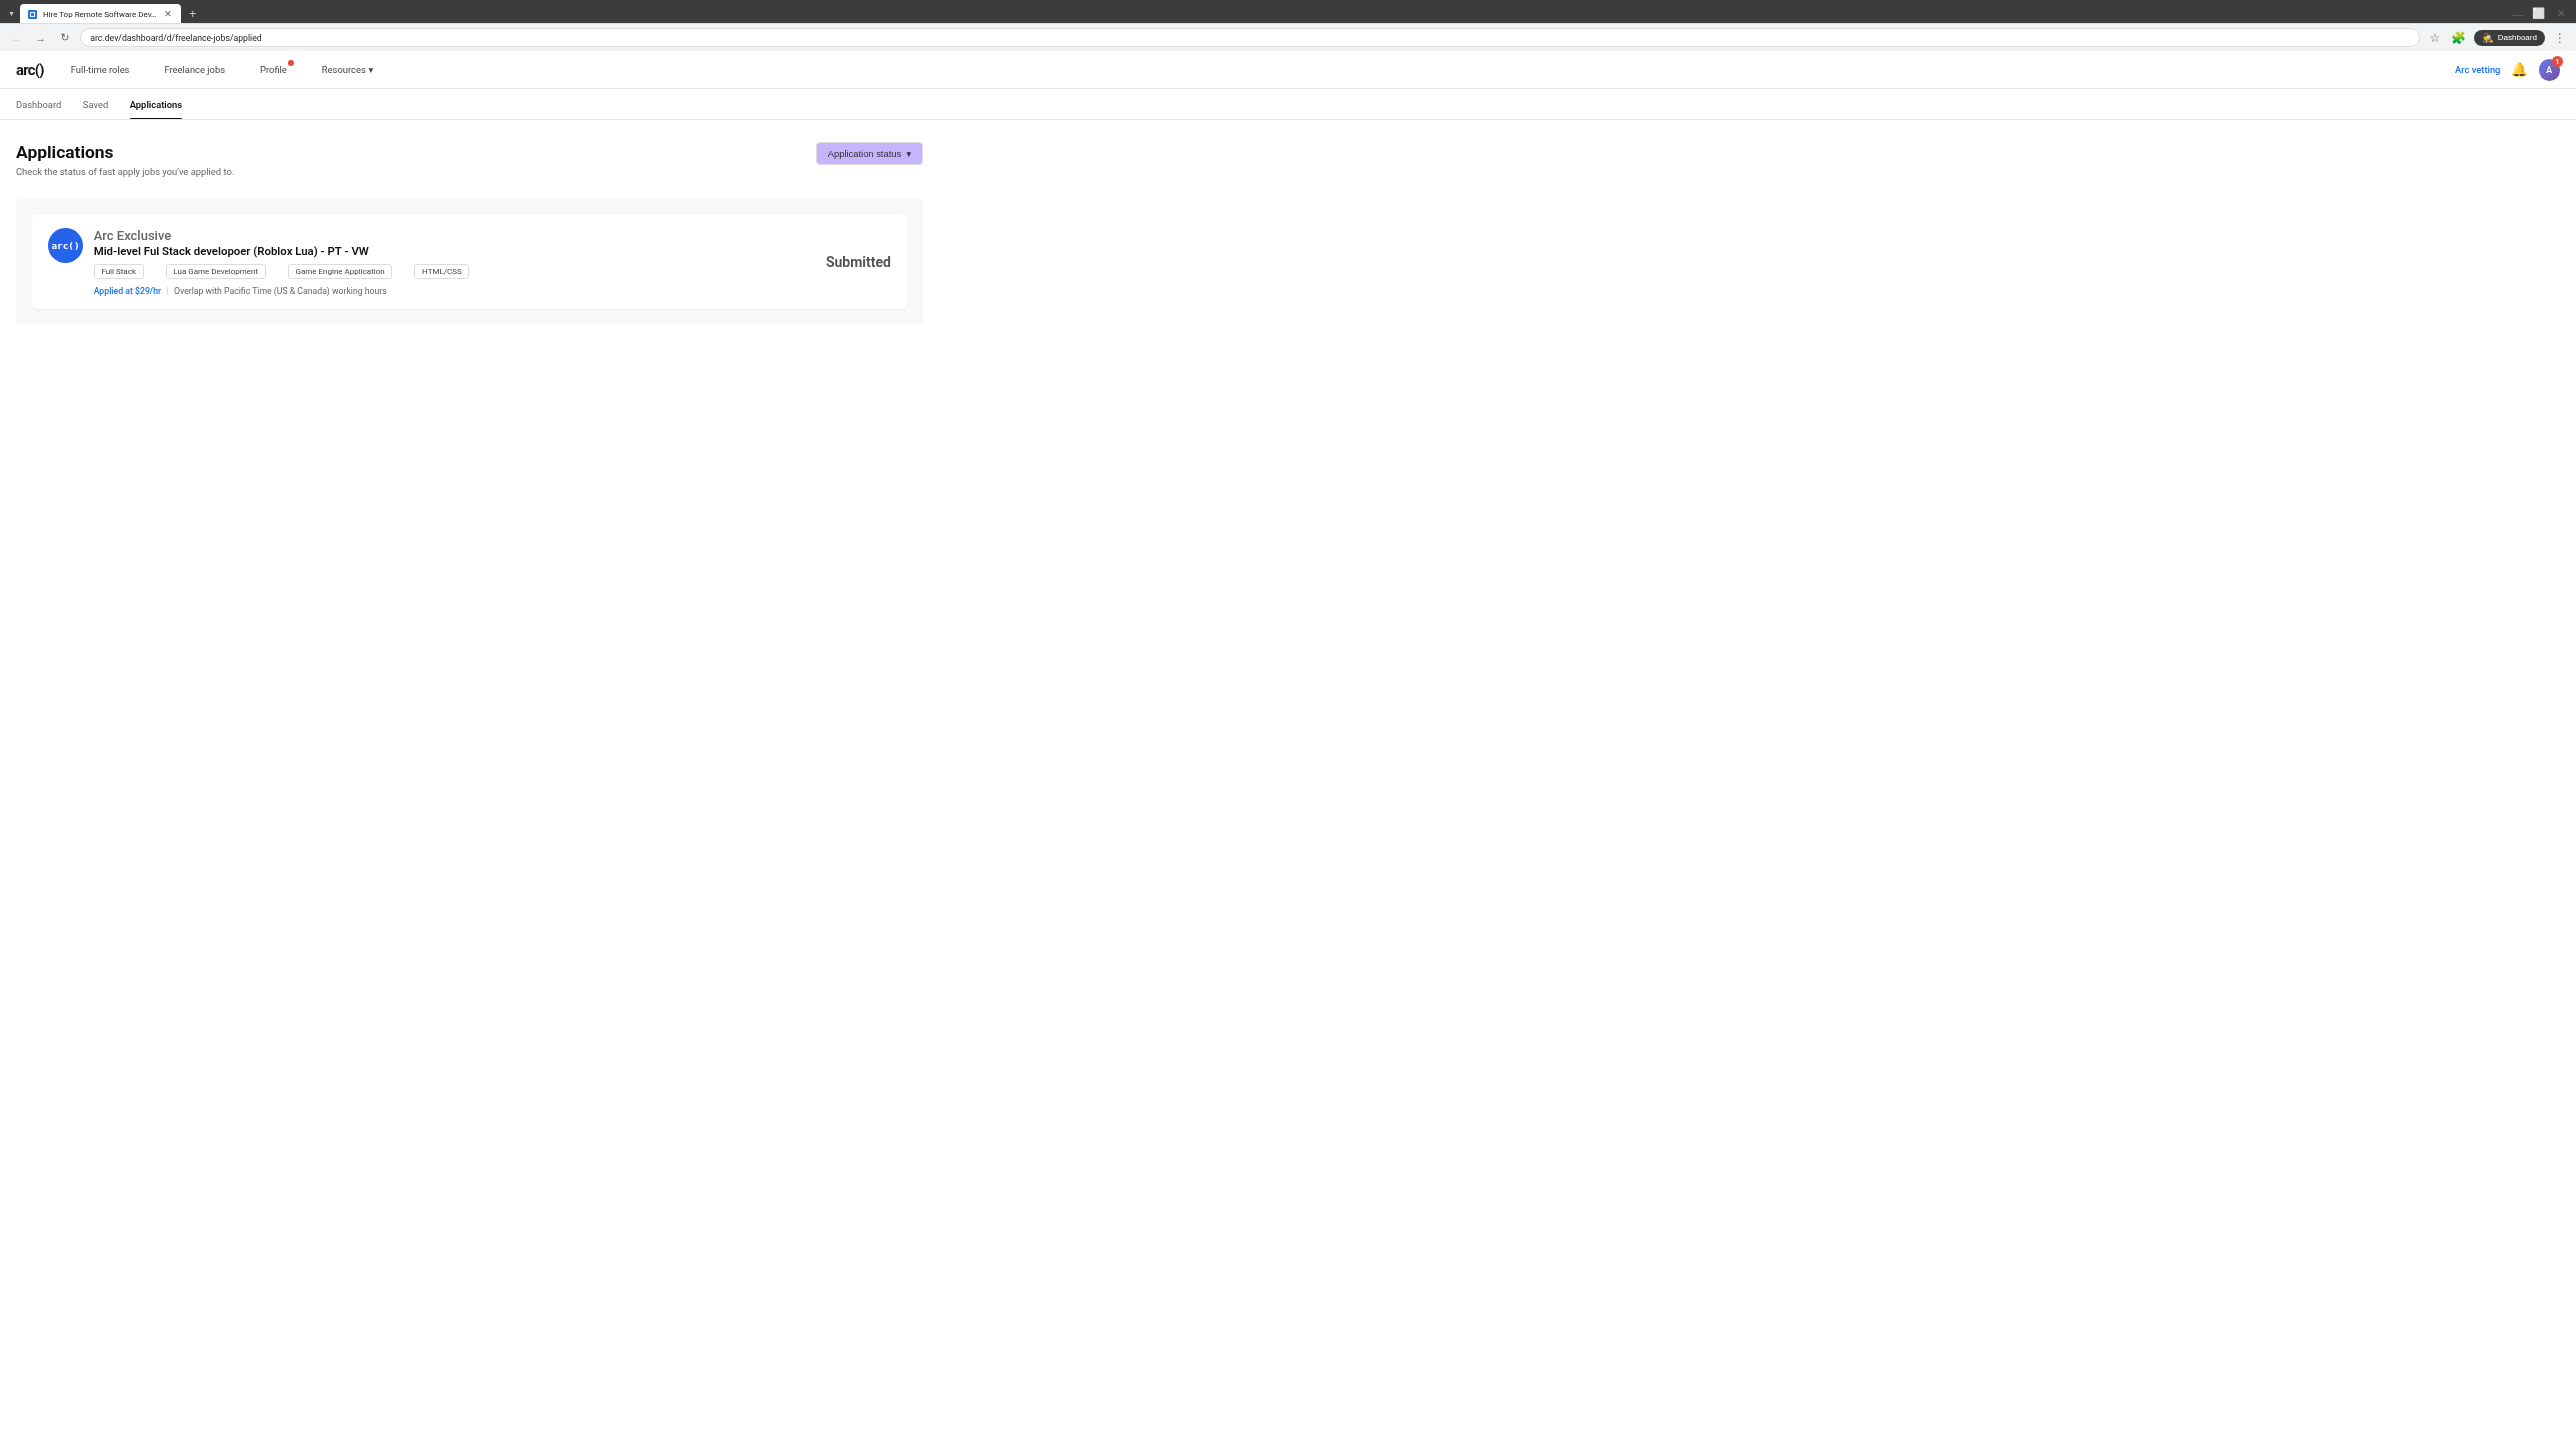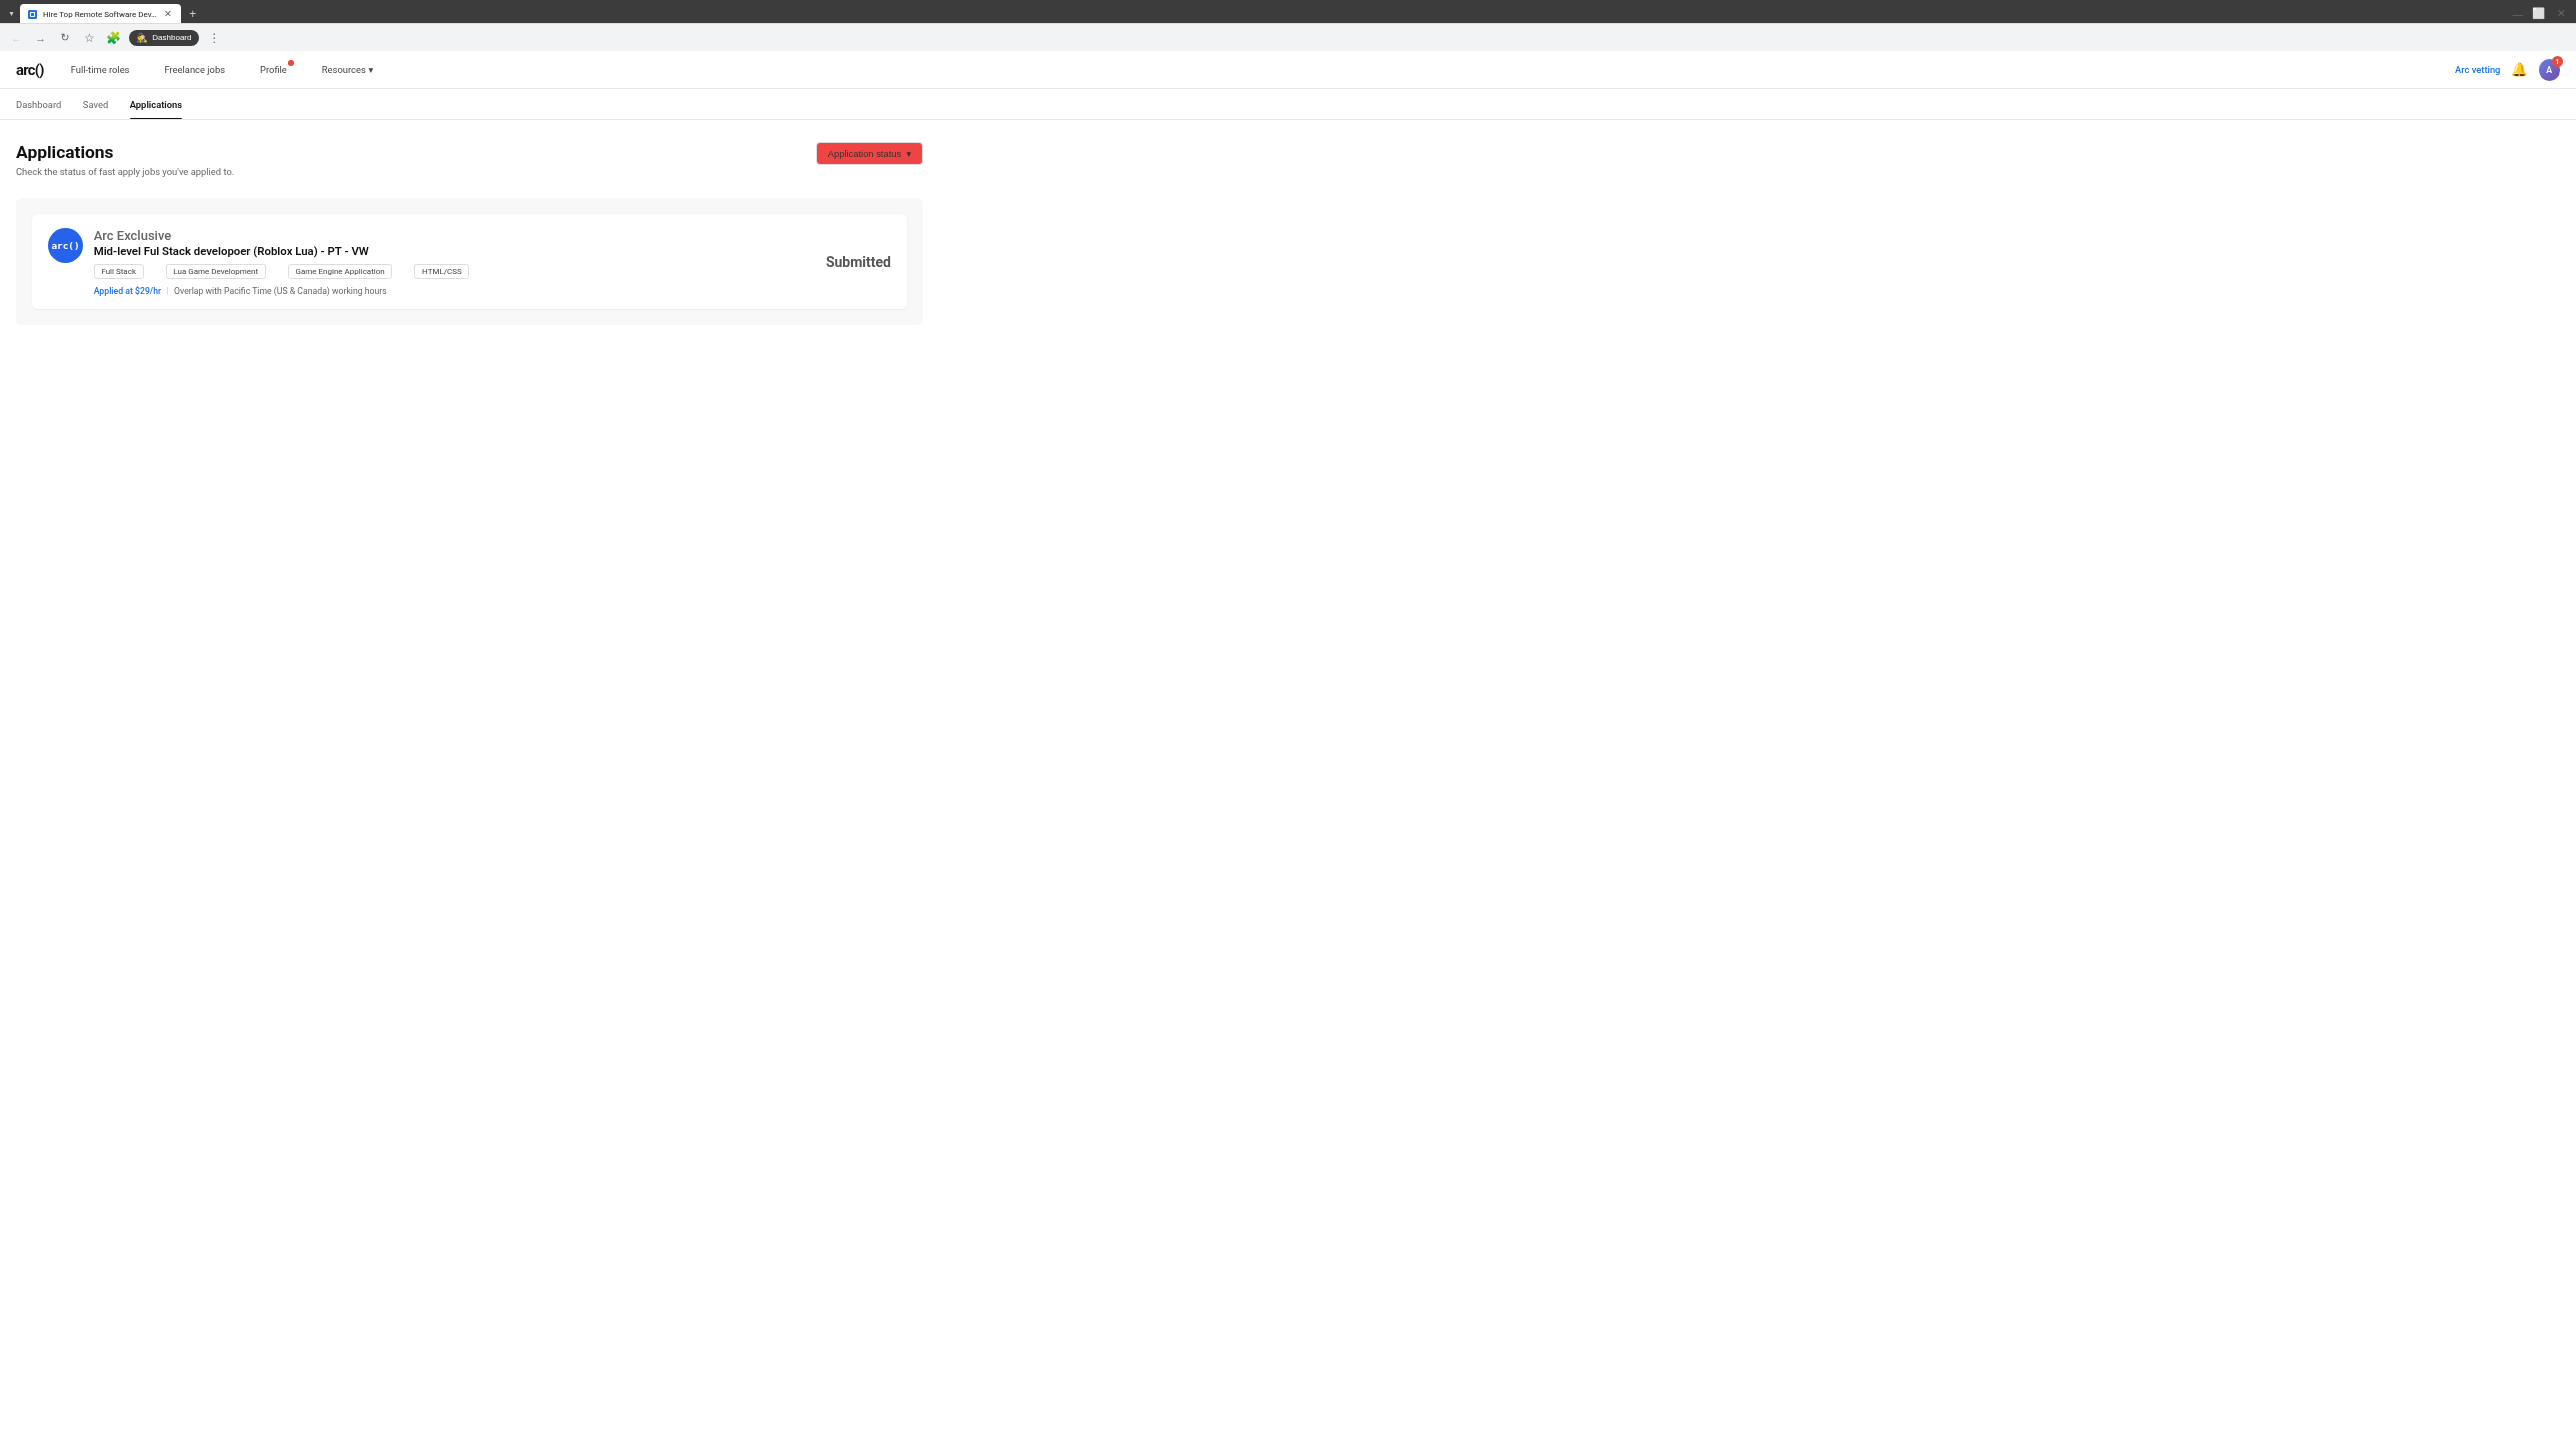--- a/index.html
+++ b/index.html
@@ -46,21 +46,21 @@
     .sec-nav-item { font-size: 9.4px; color: #666; cursor: pointer; padding: 9.4px 0; position: relative; }
     .sec-nav-item.active { color: #111; font-weight: 600; }
     .sec-nav-item.active::after { content: ''; position: absolute; bottom: 0; left: 0; right: 0; height: 1.3px; background: #111; border-radius: 1.3px 1.3px 0 0; }
 
     
     .main-content { padding: 21.5px 16px; max-width: 939px; }
     .page-header { display: flex; align-items: flex-start; justify-content: space-between; margin-bottom: 21.5px; }
     .page-title-section {}
     .page-title { font-size: 17.4px; font-weight: 700; color: #111; margin-bottom: 4px; }
     .page-subtitle { font-size: 9.4px; color: #666; }
-    .filter-btn { display: flex; align-items: center; gap: 5.4px; border: 0.7px solid #ddd; border-radius: 4px; padding: 5.4px 10.7px; font-size: 9.4px; color: #333; background: #ef4444; cursor: pointer; }
+    .filter-btn { display: flex; align-items: center; gap: 5.4px; border: 0.7px solid #ddd; border-radius: 4px; padding: 5.4px 10.7px; font-size: 9.4px; color: #333; background: #c4b5fd; cursor: pointer; }
 
     
     .applications-container { background: #f8f8f8; border-radius: 5.4px; padding: 16px; }
     .job-card { background: #fff; border-radius: 5.4px; padding: 13.4px 16px; display: flex; align-items: flex-start; gap: 10.7px; box-shadow: 0 0.7px 2px rgba(0,0,0,0.06); }
     .company-logo { width: 35px; height: 35px; background: #2563eb; border-radius: 50%; display: flex; align-items: center; justify-content: center; flex-shrink: 0; }
     .company-logo-text { color: #fff; font-size: 9.4px; font-weight: 700; font-family: monospace; }
     .job-info { flex: 1; }
     .job-label { font-size: 13px; color: #666; margin-bottom: 1px; font-weight: 500; }
     .job-title { font-size: 11.4px; font-weight: 600; color: #111; margin-bottom: 6.7px; }
     .job-tags { display: flex; gap: 22px; flex-wrap: wrap; margin-bottom: 6.7px; }
@@ -86,20 +86,23 @@
     <button class="tab-new">+</button>
     <div style="flex:1"></div>
     <button class="nav-btn">—</button>
     <button class="nav-btn">⬜</button>
     <button class="nav-btn">✕</button>
   </div>
   <div class="browser-toolbar">
     <button class="nav-btn disabled">←</button>
     <button class="nav-btn">→</button>
     <button class="nav-btn">↻</button>
+    <div class="address-bar">
+      <span class="address-text">arc.dev/dashboard/d/freelance-jobs/applied</span>
+    </div>
     <div class="toolbar-actions">
       <button class="toolbar-btn">☆</button>
       <button class="toolbar-btn">🧩</button>
       <button class="incognito-btn">
         <span class="incognito-icon">🕵</span>
         <span>Dashboard</span>
       </button>
       <button class="toolbar-btn">⋮</button>
     </div>
   </div>

